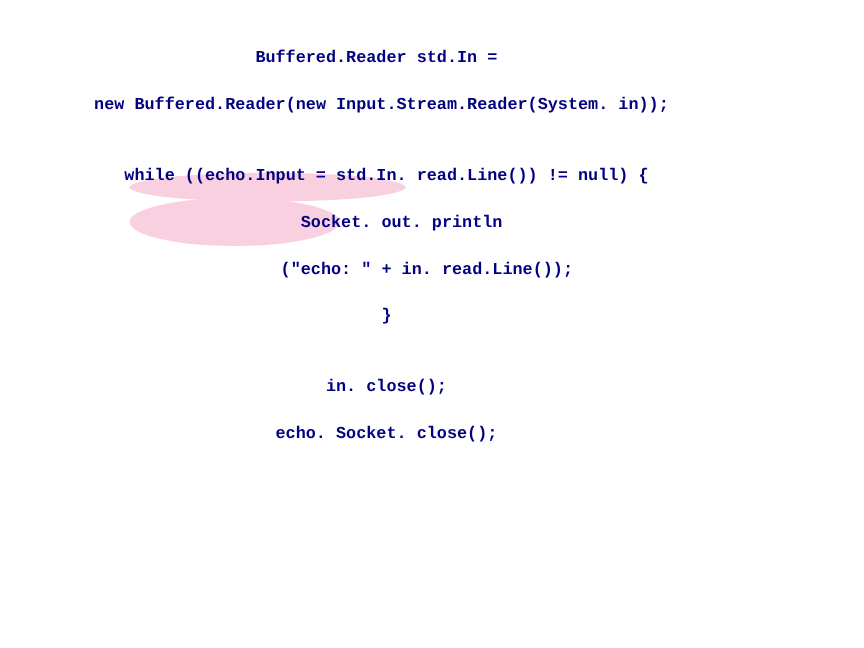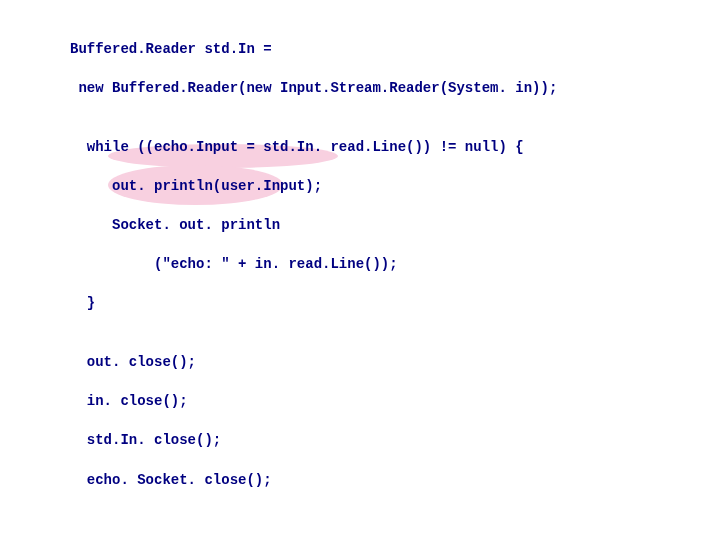--- a/index.html
+++ b/index.html
@@ -34,37 +34,35 @@
       height: 24px;
     }
     .hl2 {
       top: 165px;
       left: 108px;
       width: 175px;
       height: 40px;
     }
     .line {
       display: block;
+      text-align: center;
     }
   </style>
 </head>
 <body>
 
 <div class="highlight-ellipse hl1"></div>
 <div class="highlight-ellipse hl2"></div>
 
 <div class="code-container">
 <span class="line">Buffered.Reader std.In =</span>
 <span class="line"> new Buffered.Reader(new Input.Stream.Reader(System. in));</span>
 <span class="line"></span>
 <span class="line">  while ((echo.Input = std.In. read.Line()) != null) {</span>
-<span class="line">     out. println(user.Input);</span>
 <span class="line">     Socket. out. println</span>
 <span class="line">          ("echo: " + in. read.Line());</span>
 <span class="line">  }</span>
 <span class="line"></span>
-<span class="line">  out. close();</span>
 <span class="line">  in. close();</span>
-<span class="line">  std.In. close();</span>
 <span class="line">  echo. Socket. close();</span>
 
 
 </div>
 
 </body></html>

